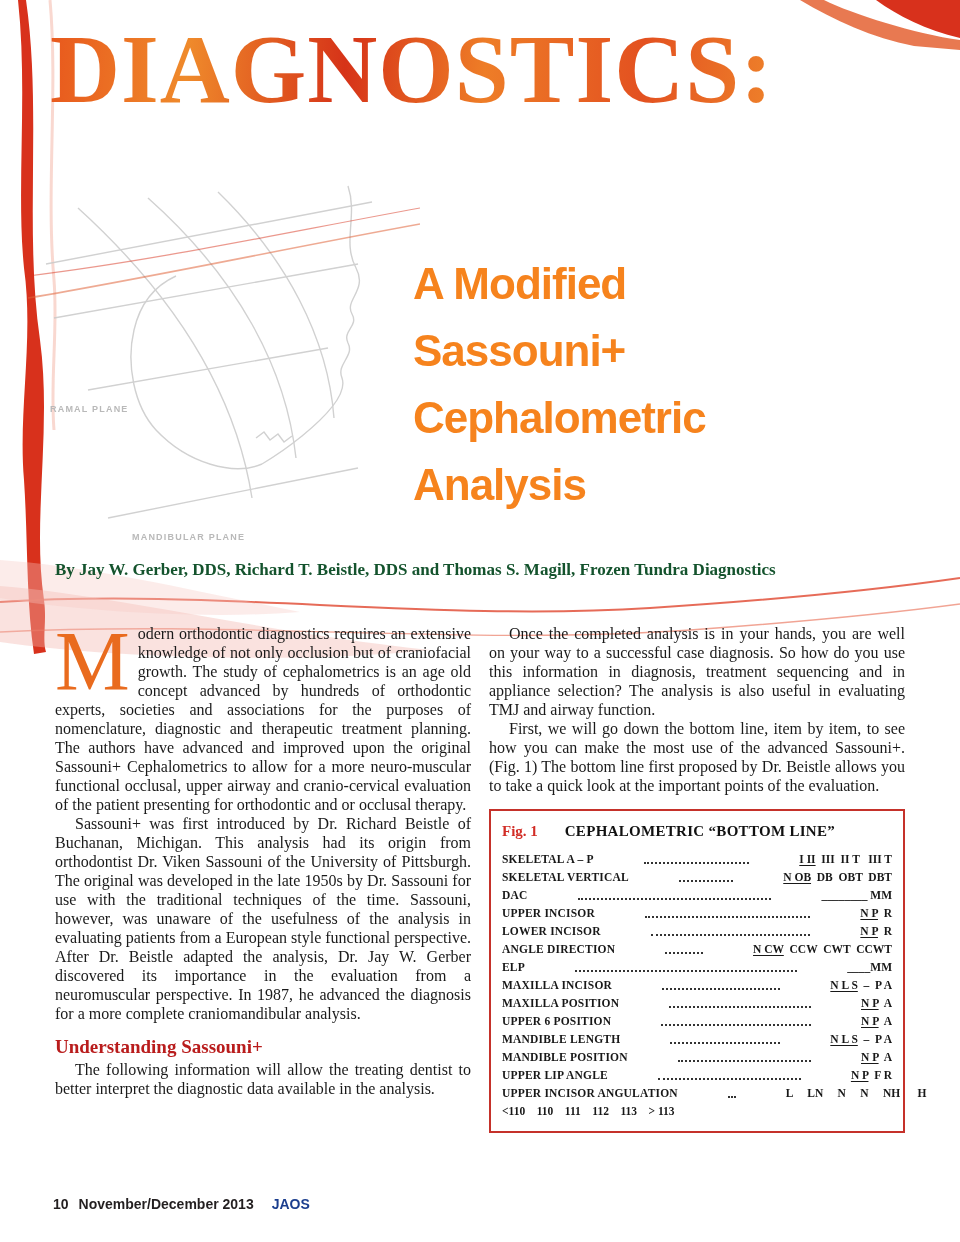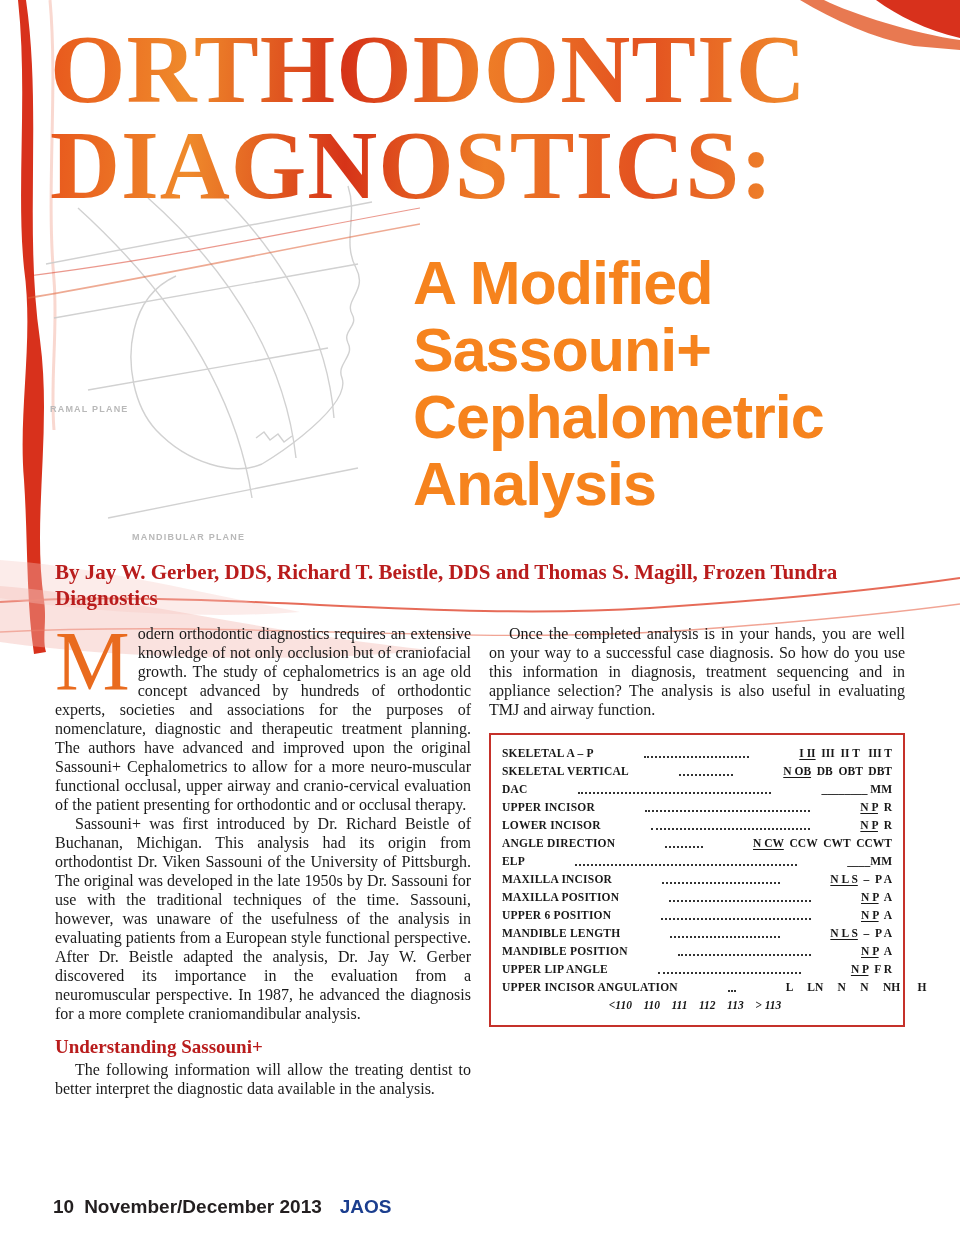--- a/index.html
+++ b/index.html
@@ -16,43 +16,43 @@
 
   .title-block { position:absolute; left:50px; top:22px; width:870px; }
   .title-line {
     font-family:"Liberation Serif", serif; font-weight:bold;
     font-size:97px; line-height:0.99; letter-spacing:1px;
     background:linear-gradient(94deg,#e8581d 0%,#ef8a2b 16%,#d63318 34%,#ee7d27 50%,#e35120 68%,#f08a2c 86%,#d94d1e 100%);
     -webkit-background-clip:text; background-clip:text;
     color:transparent; -webkit-text-fill-color:transparent;
   }
 
-  .subtitle { position:absolute; left:413px; top:250px; font-family:"Liberation Sans", sans-serif; font-weight:bold; font-size:61px; line-height:67px; letter-spacing:-1px; color:#f6831d; }
-
-  .byline { position:absolute; left:55px; top:560px; width:800px; font-family:"Liberation Serif", serif; font-weight:bold; font-size:21px; line-height:1.22; color:#b91c1c; }
+  .subtitle { position:absolute; left:413px; top:250px; font-family:"Liberation Sans", sans-serif; font-weight:bold; font-size:44px; line-height:67px; letter-spacing:-1px; color:#f6831d; }
+
+  .byline { position:absolute; left:55px; top:560px; width:800px; font-family:"Liberation Serif", serif; font-weight:bold; font-size:17px; line-height:1.22; color:#14532d; }
 
   .columns { position:absolute; left:55px; top:624px; width:850px; display:flex; gap:18px; }
   .col { width:416px; font-size:16px; line-height:19px; color:#1a1a1a; text-align:justify; }
   .col p { margin:0; }
   .indent { text-indent:20px; }
   .dropcap { float:left; font-family:"Liberation Serif", serif; font-size:84px; line-height:66px; color:#e96b1e; margin:5px 8px 0 0; }
   .subhead { font-family:"Liberation Serif", serif; font-weight:bold; font-size:19px; margin:14px 0 4px 0; text-align:left; color:#b91c1c; }
 
   .figbox { margin-top:14px; border:2px solid #c5312a; background:#fff; padding:9px 11px 11px 11px; }
   .fig-head { display:flex; align-items:baseline; margin:2px 0 9px 0; }
   .fig-no { color:#d22d26; font-weight:bold; font-size:15px; }
   .fig-title { flex:1; text-align:center; font-weight:bold; font-size:15px; letter-spacing:0.3px; color:#111; padding-right:30px; }
   .fig-row { display:flex; align-items:flex-end; font-weight:bold; font-size:11.5px; line-height:18px; color:#181818;gap:46px; }
   .fig-label { white-space:pre; letter-spacing:0.2px; }
   .fig-leader { flex:1; border-bottom:2px dotted #333; margin:0 4px 4px 4px; min-width:8px; }
   .fig-value { white-space:pre; }
   .fig-value .u { text-decoration:underline; text-underline-offset:2px; }
-  .fig-row.no-leader { justify-content:center; padding-right:4px;font-style:italic; }
-
-  .footer { position:absolute; left:53px; top:1196px; display:flex; align-items:baseline; gap:10px; font-family:"Liberation Sans", sans-serif; font-weight:bold; font-size:19px; color:#231f20; }
+  .fig-row.no-leader { justify-content:flex-start; padding-right:4px; }
+
+  .footer { position:absolute; left:53px; top:1196px; display:flex; align-items:baseline; gap:10px; font-family:"Liberation Sans", sans-serif; font-weight:bold; font-size:14px; color:#231f20; }
   .jaos { color:#1b3e8e;margin-left:8px; }
 </style>
 </head>
 <body>
 
 <div class="page">
 
   <svg class="deco" viewBox="0 0 960 1242" preserveAspectRatio="none" aria-hidden="true">
     <path d="M26,0 C42,110 24,230 40,340 C52,430 32,520 44,600 C47,622 42,638 46,652 L34,654 C26,600 28,540 24,480 C18,410 34,340 24,268 C16,188 28,92 18,0 Z" fill="#d8311c"></path>
     <path d="M50,0 C58,90 46,190 54,280 C58,330 50,380 54,430" stroke="#f2a896" stroke-width="3" fill="none" opacity="0.45"></path>
@@ -83,21 +83,20 @@
     <g stroke="#d8311c" stroke-width="1.2" fill="none" opacity="0.5">
       <path d="M0,108 C130,92 250,66 392,40"></path>
     </g>
     <text class="tl" x="22" y="244">RAMAL PLANE</text>
     <text class="tl" x="104" y="372">MANDIBULAR PLANE</text>
   </svg>
 
   <div class="content">
 
     <header class="title-block">
-      <div class="title-line">ORTHODONTIC</div>
       <div class="title-line">DIAGNOSTICS:</div>
     </header>
 
     <div class="subtitle">
       <div>A Modified</div>
       <div>Sassouni+</div>
       <div>Cephalometric</div>
       <div>Analysis</div>
     </div>
 
@@ -105,21 +104,26 @@
 
     <div class="columns">
       <div class="col">
         <p><span class="dropcap">M</span><span>odern orthodontic diagnostics requires an extensive knowledge of not only occlusion but of craniofacial growth. The study of cephalometrics is an age old concept advanced by hundreds of orthodontic experts, societies and associations for the purposes of nomenclature, diagnostic and therapeutic treatment planning. The authors have advanced and improved upon the original Sassouni+ Cephalometrics to allow for a more neuro-muscular functional occlusal, upper airway and cranio-cervical evaluation of the patient presenting for orthodontic and or occlusal therapy.</span></p>
         <p class="indent">Sassouni+ was first introduced by Dr. Richard Beistle of Buchanan, Michigan. This analysis had its origin from orthodontist Dr. Viken Sassouni of the University of Pittsburgh. The original was developed in the late 1950s by Dr. Sassouni for use with the traditional techniques of the time. Sassouni, however, was unaware of the usefulness of the analysis in evaluating patients from a European style functional perspective. After Dr. Beistle adapted the analysis, Dr. Jay W. Gerber discovered its importance in the evaluation from a neuromuscular perspective. In 1987, he advanced the diagnosis for a more complete craniomandibular analysis.</p>
         <h2 class="subhead">Understanding Sassouni+</h2>
         <p class="indent">The following information will allow the treating dentist to better interpret the diagnostic data available in the analysis.</p>
       </div>
       <div class="col">
         <p class="indent">Once the completed analysis is in your hands, you are well on your way to a successful case diagnosis. So how do you use this information in diagnosis, treatment sequencing and in appliance selection? The analysis is also useful in evaluating TMJ and airway function.</p>
+        <p class="indent">First, we will go down the bottom line, item by item, to see how you can make the most use of the advanced Sassouni+. (Fig. 1) The bottom line first proposed by Dr. Beistle allows you to take a quick look at the important points of the evaluation.</p>
         <figure class="figbox">
+          <div class="fig-head">
+            <span class="fig-no">Fig. 1</span>
+            <span class="fig-title">CEPHALOMETRIC “BOTTOM LINE”</span>
+          </div>
           <div class="fig-rows">
               <div class="fig-row">
                 <span class="fig-label">SKELETAL A – P</span>
                 <span class="fig-leader"></span>
                 <span class="fig-value"><span class="u">I II</span>  III  II T   III T</span>
               </div>
               <div class="fig-row">
                 <span class="fig-label">SKELETAL VERTICAL</span>
                 <span class="fig-leader"></span>
                 <span class="fig-value"><span class="u">N OB</span>  DB  OBT  DBT</span>

